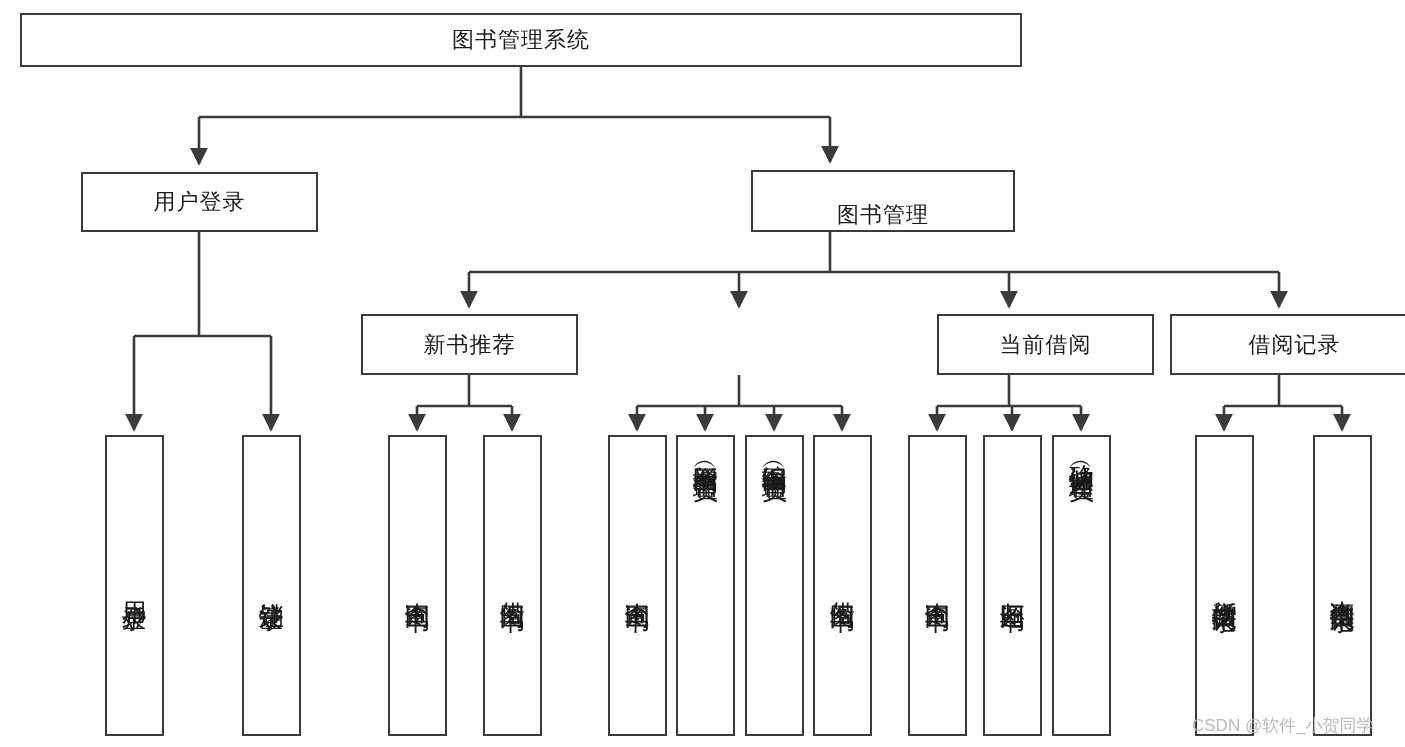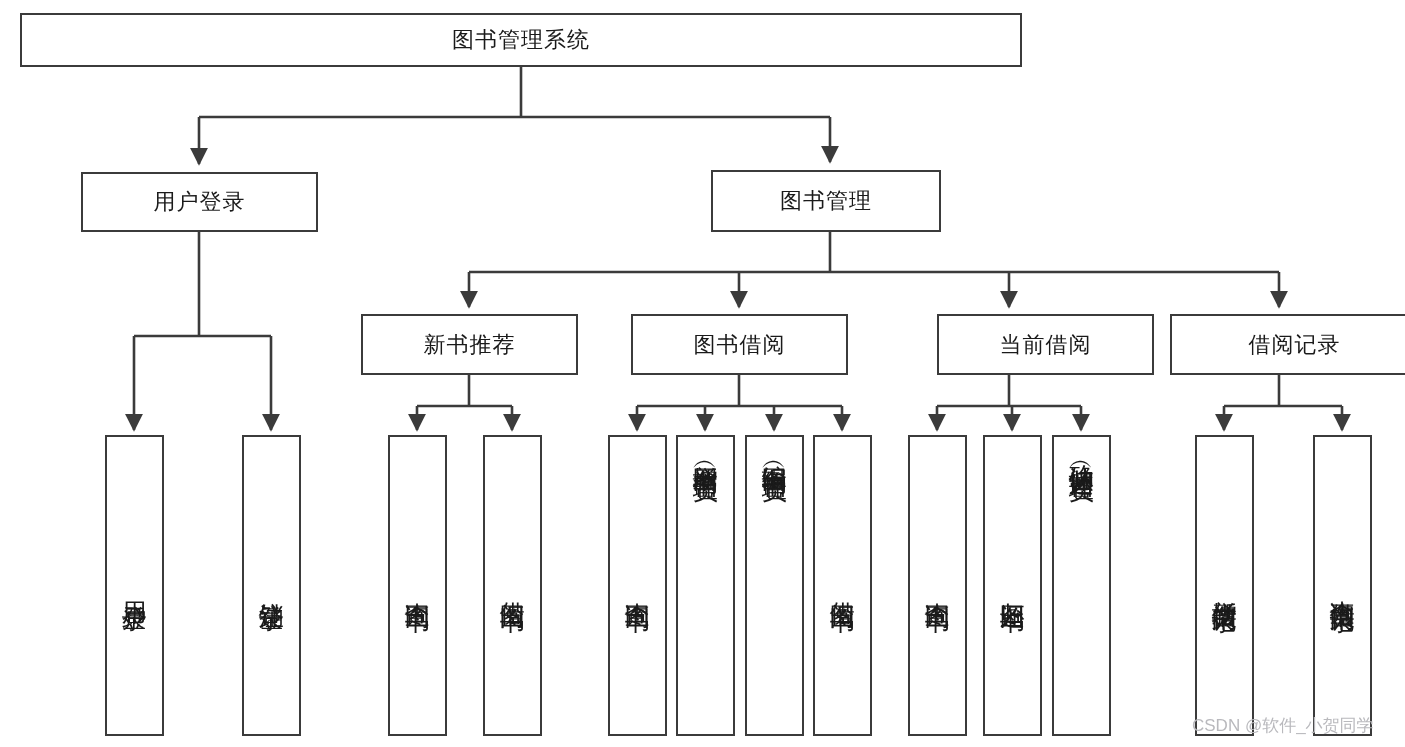--- a/index.html
+++ b/index.html
@@ -124,31 +124,28 @@
   </svg>
 
   <div class="node h" style="left:20px; top:13px; width:1002px; height:54px;">
     <span>图书管理系统</span>
   </div>
 
   <div class="node h" style="left:81px; top:172px; width:237px; height:60px;">
     <span>用户登录</span>
   </div>
 
-  <div class="node h" style="left:711px; top:170px; width:230px; height:62px;">
+  <div class="node h" style="left:751px; top:170px; width:264px; height:62px;align-items:flex-end;">
     <span>图书管理</span>
   </div>
 
   <div class="node h" style="left:361px; top:314px; width:217px; height:61px;">
     <span>新书推荐</span>
   </div>
 
-  <div class="node h" style="left:631px; top:314px; width:217px; height:61px;">
-    <span>图书借阅</span>
-  </div>
 
   <div class="node h" style="left:901px; top:314px; width:217px; height:61px;margin-left:36px;">
     <span>当前借阅</span>
   </div>
 
   <div class="node h" style="left:1170px; top:314px; width:249px; height:61px;">
     <span>借阅记录</span>
   </div>
 
   <div class="node v centered" style="left:105px; top:435px; width:59px; height:301px;">

